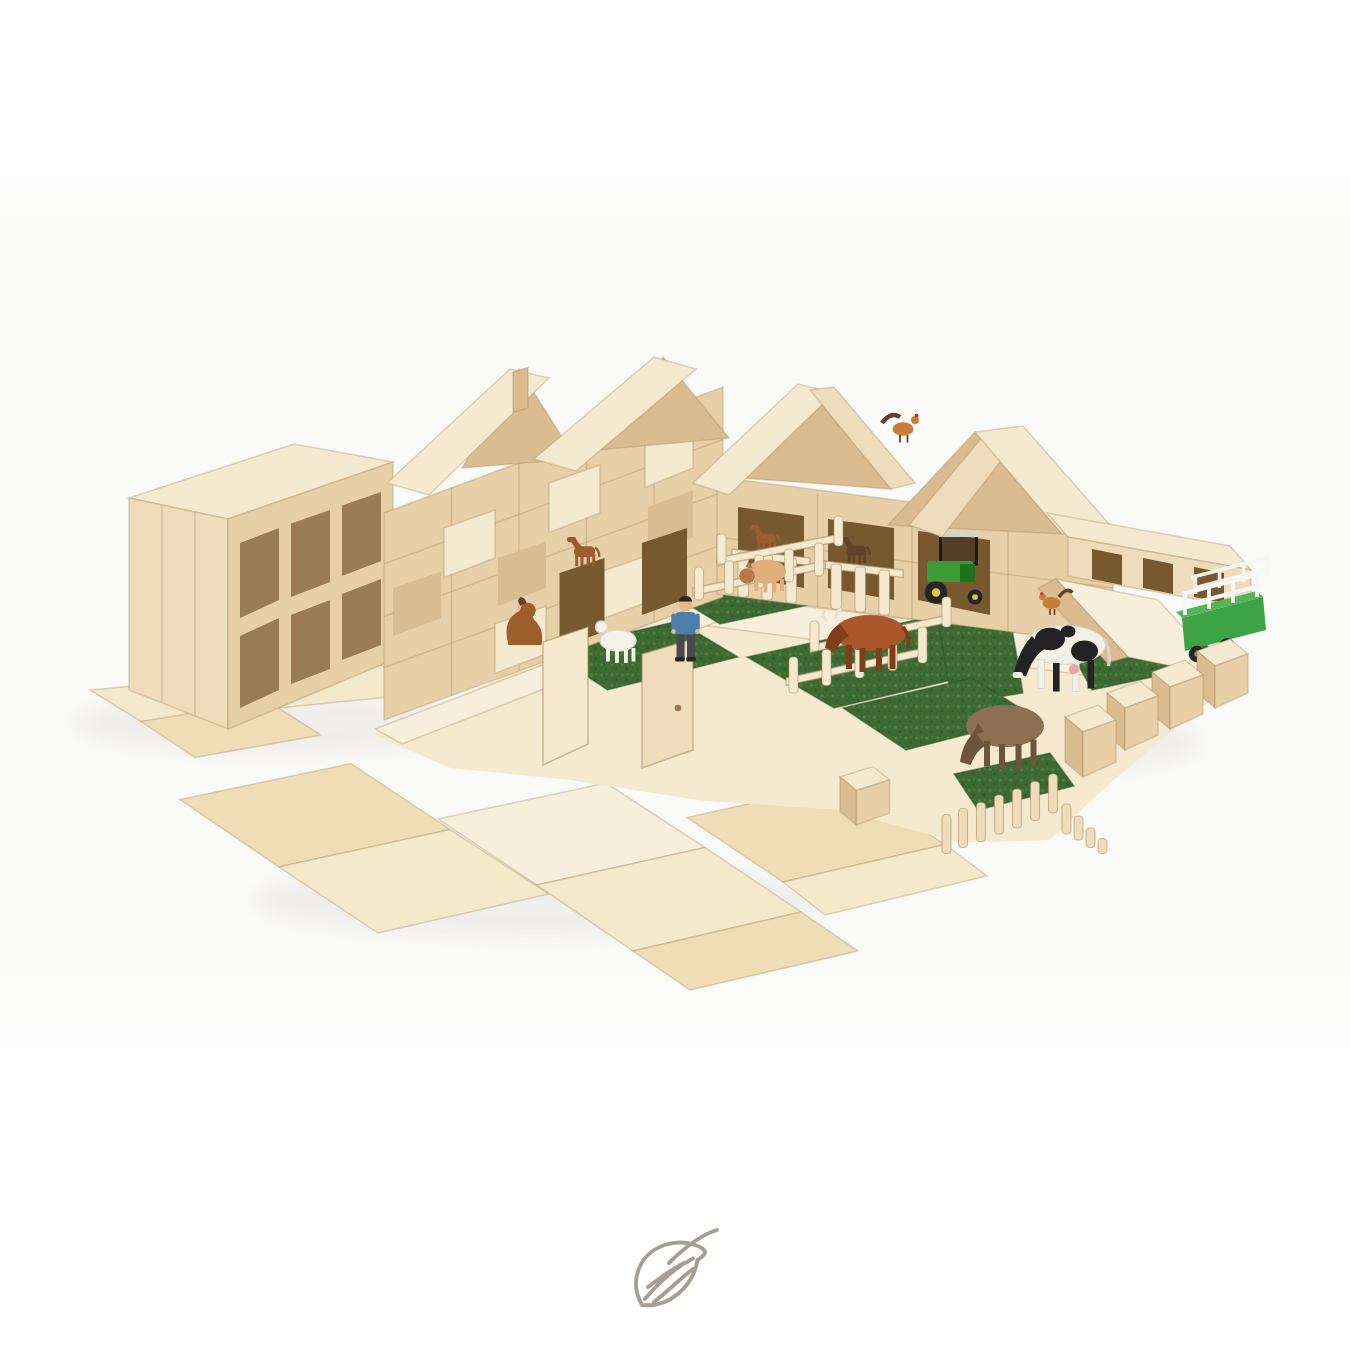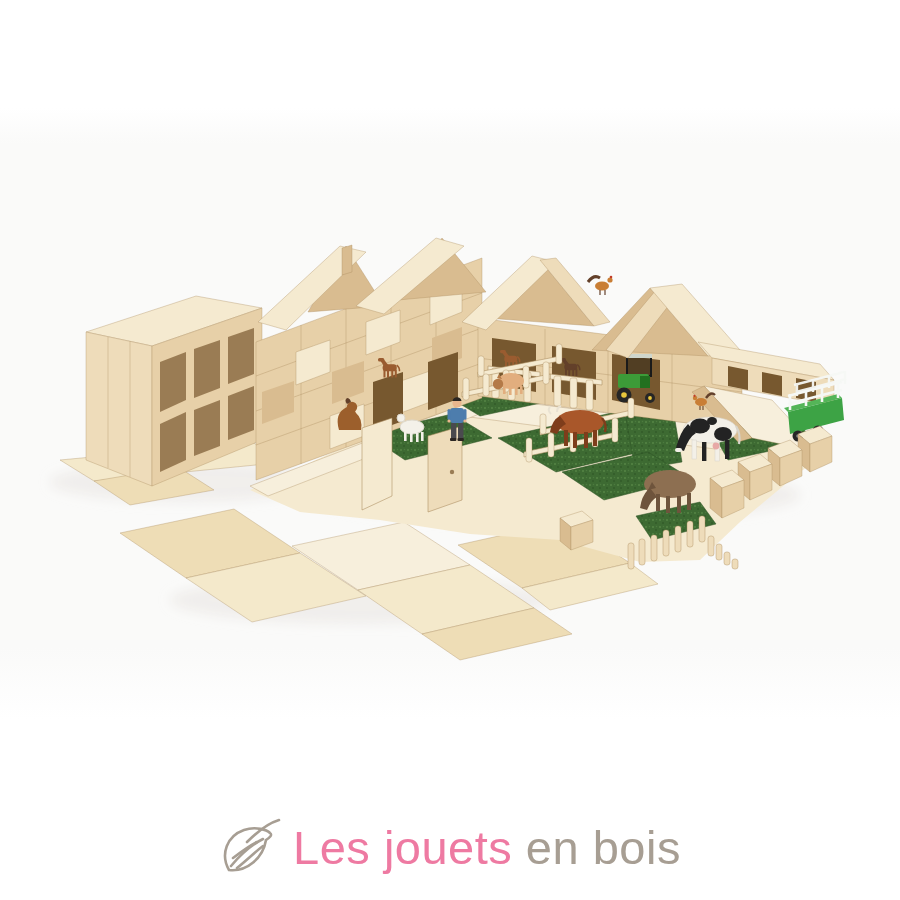--- a/index.html
+++ b/index.html
@@ -408,16 +408,15 @@
   <div class="logo">
     <svg class="logo-leaf" width="64" height="66" viewBox="0 0 64 66">
       <g fill="none" stroke="var(--logo-grey)" stroke-width="2.6" stroke-linecap="round">
         <path d="M60 6 C50 9 38 18 28 28"></path>
         <path d="M10 56 C1 40 8 22 25 16 C37 12 48 16 51 19 C54 21 50 24 47 26 C44 44 28 58 10 56 Z"></path>
         <path d="M12 52 C22 40 34 30 44 25"></path>
         <path d="M14 44 C22 38 30 32 38 28"></path>
         <path d="M18 54 C28 46 36 38 44 32"></path>
       </g>
     </svg>
-    <div class="logo-text"><span class="logo-primary">Les jouets</span><span class="logo-secondary"> en bois</span></div>
   </div>
 
 </div>
 
 </body></html>

